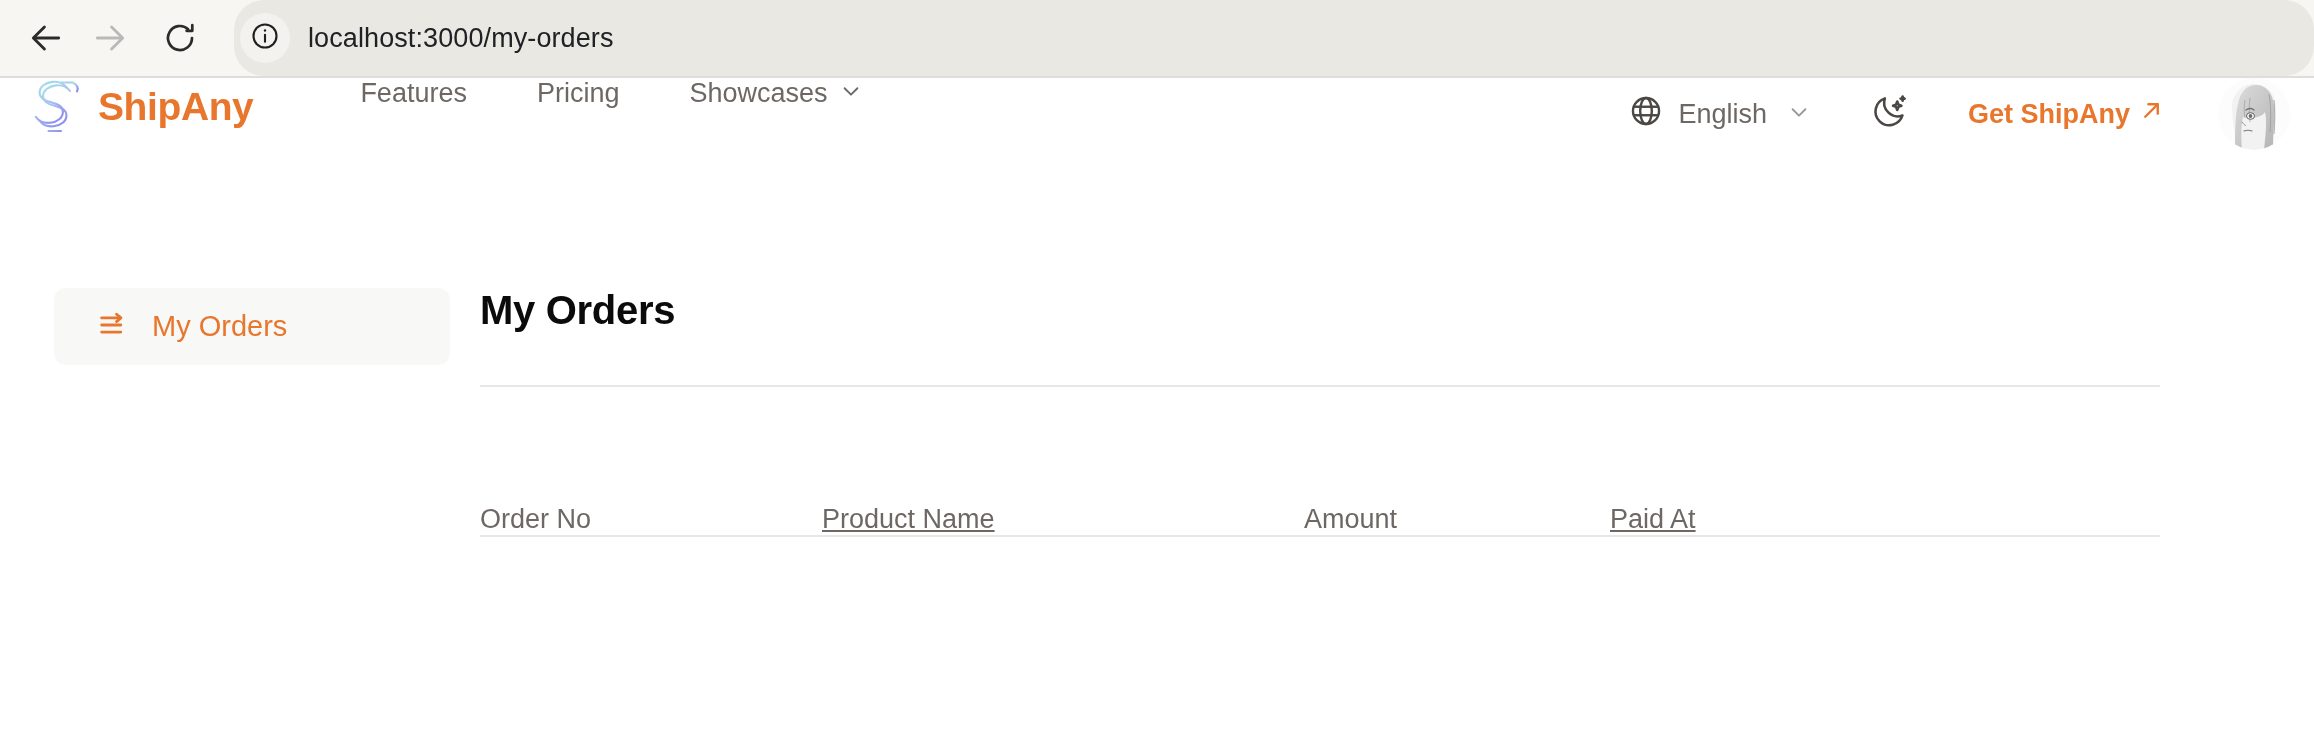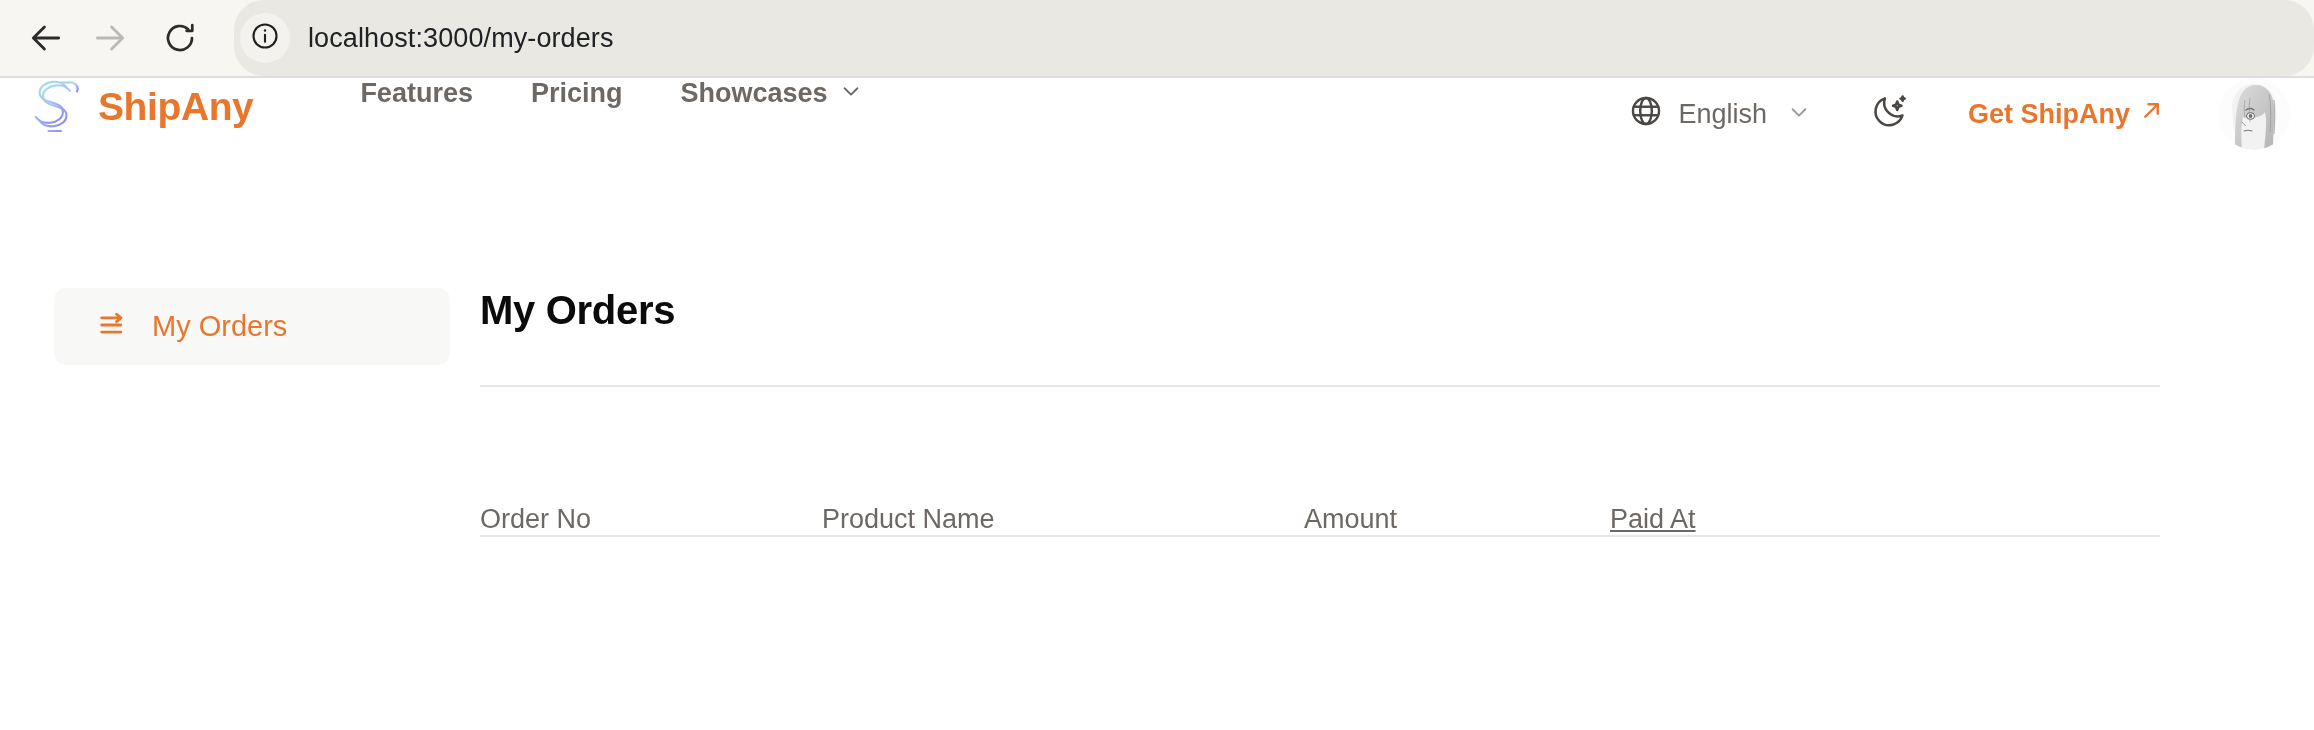--- a/index.html
+++ b/index.html
@@ -86,22 +86,21 @@
     font-size: 39px;
     font-weight: bold;
     color: #e8762c;
     letter-spacing: -0.4px;
   }
 
   .main-nav {
     display: flex;
     align-items: center;
     margin-left: 78px;
-    gap: 0;
-    font-weight: bold;
+    gap: 12px;
   }
   .nav-item {
     font-size: 27px;
     color: #6d6864;
     padding: 0 29px;
     display: flex;
     align-items: center;
     gap: 12px;
     white-space: nowrap;
   }
@@ -201,21 +200,21 @@
     height: 148px;
     width: 1680px;
   }
   .th {
     font-size: 27px;
     color: #6d6864;
     white-space: nowrap;
   }
   .th-order-no    { width: 342px; }
   .th-email       { width: 256px; }
-  .th-product     { width: 482px; }
+  .th-product     { width: 482px; text-decoration: underline; }
   .th-amount      { width: 306px; }
   .th-paid-at     { width: auto; text-decoration: underline; }
 </style>
 </head>
 <body>
 
 <div class="browser-chrome">
 
   <div class="nav-btn">
     <span>

